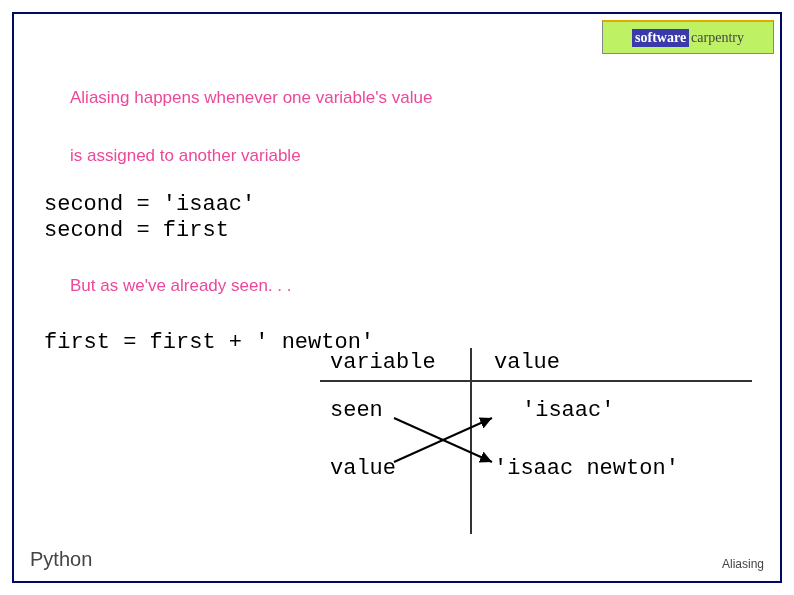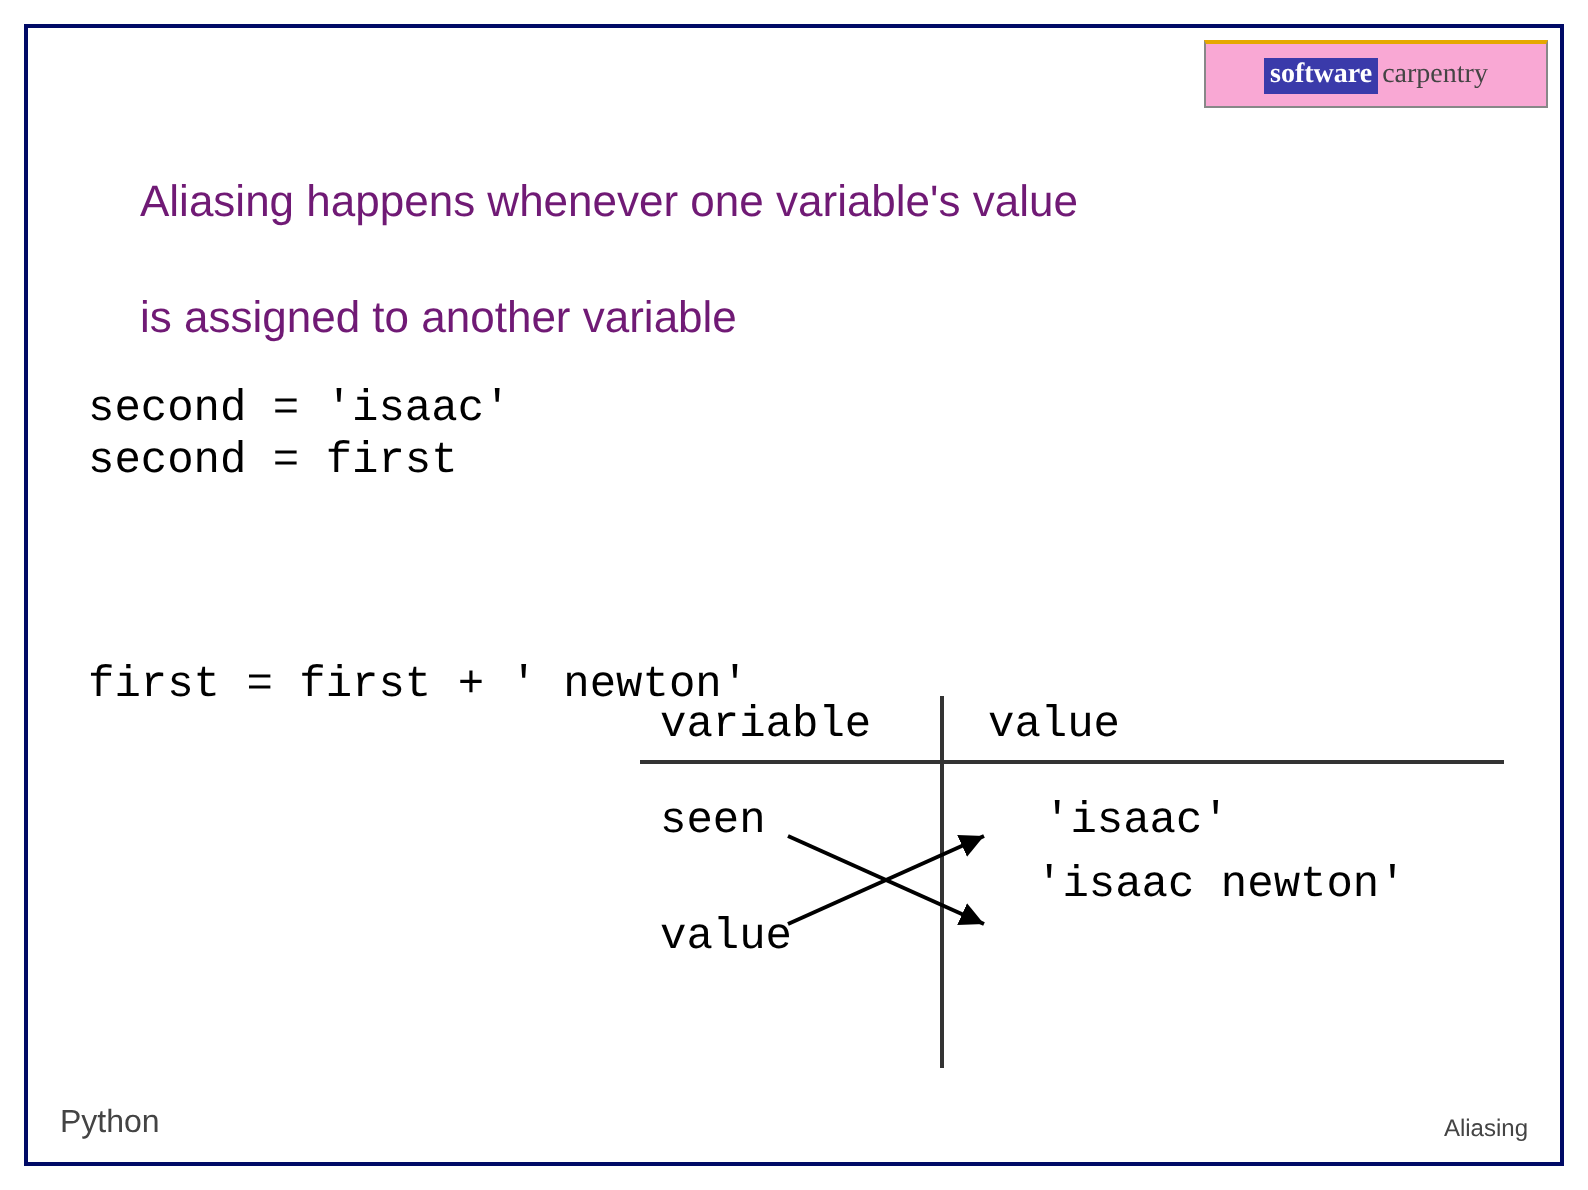--- a/index.html
+++ b/index.html
@@ -10,43 +10,43 @@
     width: 770px; height: 571px;
     border: 2px solid #000a66;
     background: #fff;
   }
   .logo {
     position: absolute;
     right: 6px; top: 6px;
     width: 172px; height: 34px;
     border: 1px solid #888;
     border-top: 2px solid #e6a800;
-    background: #f9a8d4;
+    background: #bef264;
     display: flex; align-items: center; justify-content: center;
     font-size: 14px;
     font-family: Georgia, serif;
   }
   .logo .sw { font-weight: bold; background:#3a3aaa; color:#fff; padding:1px 3px; margin-right:2px;}
   .logo .cp { color:#444; }
   .body-text {
     position: absolute;
-    font-size: 22px;
-    color: #701a75;
+    font-size: 17px;
+    color: #ec4899;
   }
   .code-text {
     position: absolute;
     font-family: "Courier New", Courier, monospace;
     font-size: 22px;
     color: #000;
     white-space: pre;
   }
   .footer-left {
     position: absolute;
     left: 16px; bottom: 10px;
-    font-size: 16px;
+    font-size: 20px;
     color: #444;
   }
   .footer-right {
     position: absolute;
     right: 16px; bottom: 10px;
     font-size: 12px;
     color: #444;
   }
   .tbl-hline {
     position: absolute;
@@ -70,34 +70,35 @@
     <span class="sw">software</span>
     <span class="cp">carpentry</span>
   </div>
 
   <div class="body-text" style="left:56px; top:74px;">Aliasing happens whenever one variable's value</div>
   <div class="body-text" style="left:56px; top:132px;">is assigned to another variable</div>
 
   <div class="code-text" style="left:30px; top:178px;">second = 'isaac'</div>
   <div class="code-text" style="left:30px; top:204px;font-family:Liberation Mono, monospace;">second = first</div>
 
+  <div class="body-text" style="left:56px; top:262px;">But as we've already seen. . .</div>
 
   <div class="code-text" style="left:316px; top:336px;">variable</div>
 
   <div class="code-text" style="left:30px; top:316px;">first = first + ' newton'</div>
   <div class="code-text" style="left:480px; top:336px;">value</div>
 
   <div class="tbl-hline" style="left:306px; top:366px; width:432px;"></div>
   <div class="tbl-vline" style="left:456px; top:334px; height:186px;"></div>
 
   <div class="code-text" style="left:316px; top:384px;">seen</div>
   <div class="code-text" style="left:508px; top:384px;">'isaac'</div>
 
   <div class="code-text" style="left:316px; top:442px;">value</div>
-  <div class="code-text" style="left:480px; top:416px;margin-left:24px;">'isaac newton'</div>
+  <div class="code-text" style="left:480px; top:442px;">'isaac newton'</div>
 
   <svg class="arrow-svg" style="left:370px; top:394px;" width="120" height="64">
     <defs>
       <marker id="ah" markerWidth="8" markerHeight="8" refX="6" refY="3" orient="auto">
         <path d="M0,0 L6,3 L0,6 Z" fill="#000"></path>
       </marker>
     </defs>
     <line x1="10" y1="10" x2="108" y2="54" stroke="#000" stroke-width="2" marker-end="url(#ah)"></line>
     <line x1="10" y1="54" x2="108" y2="10" stroke="#000" stroke-width="2" marker-end="url(#ah)"></line>
   </svg>

